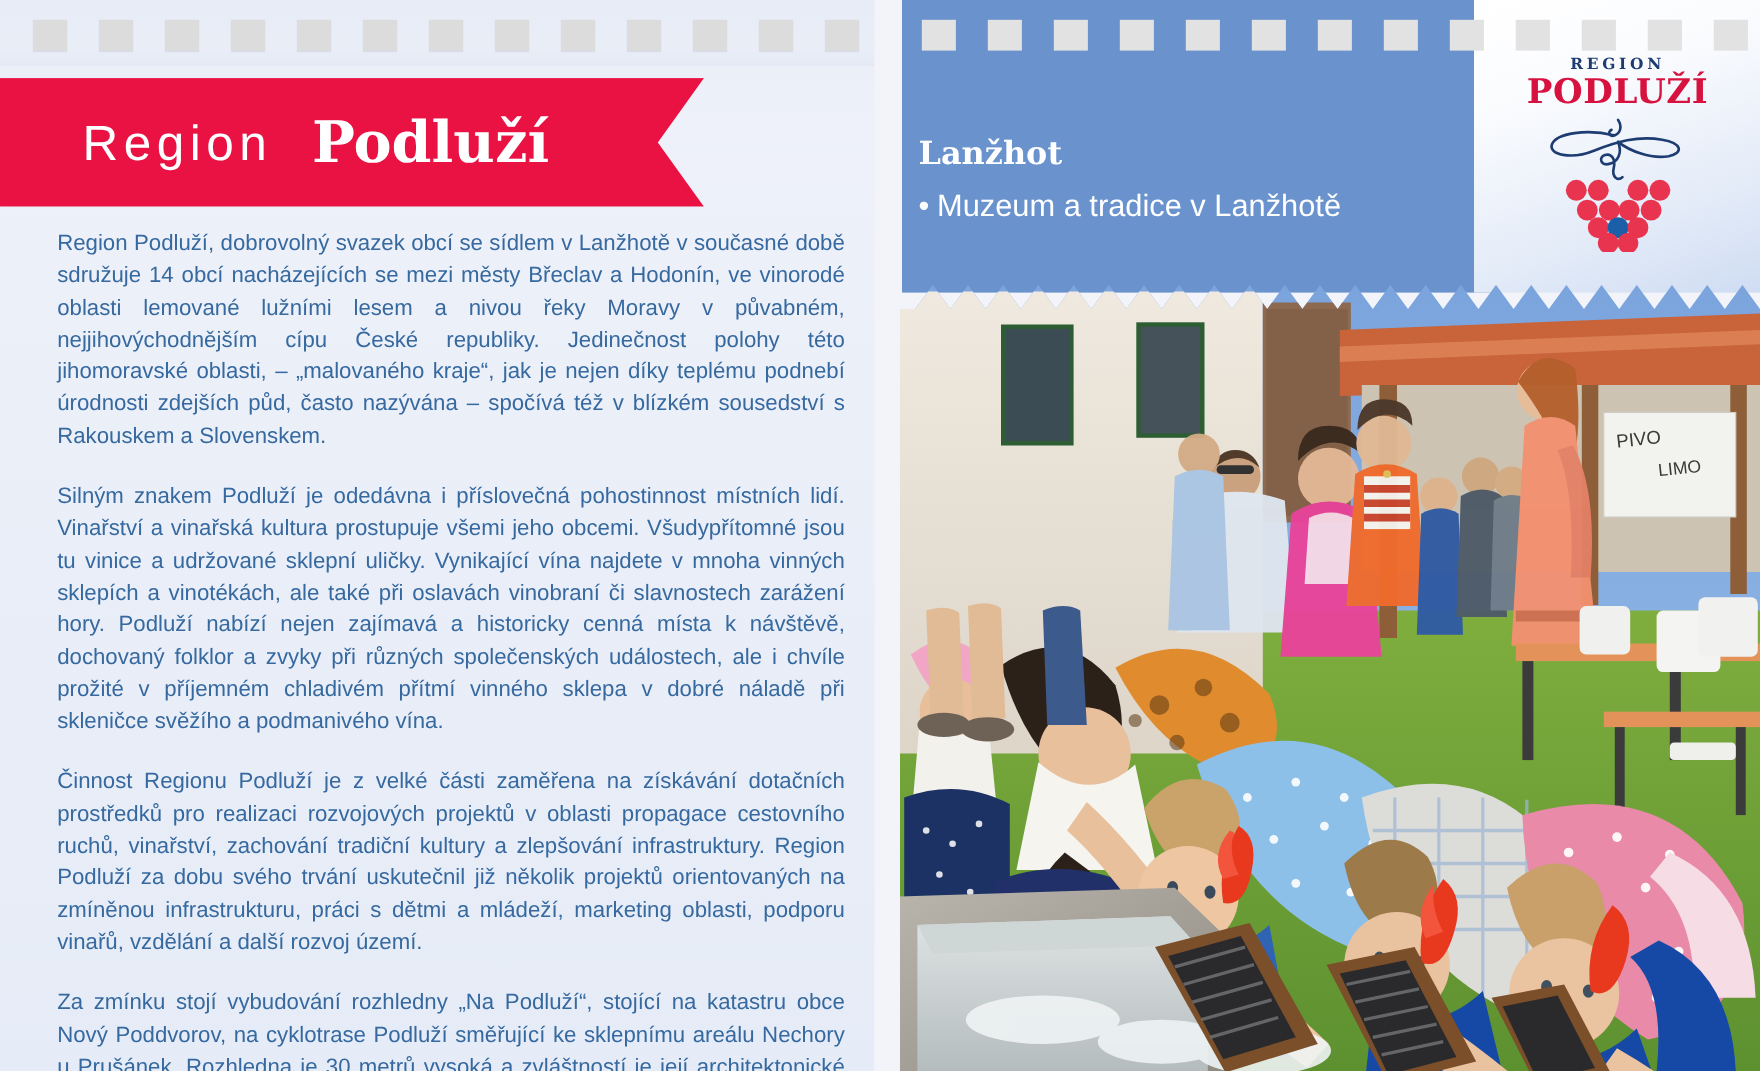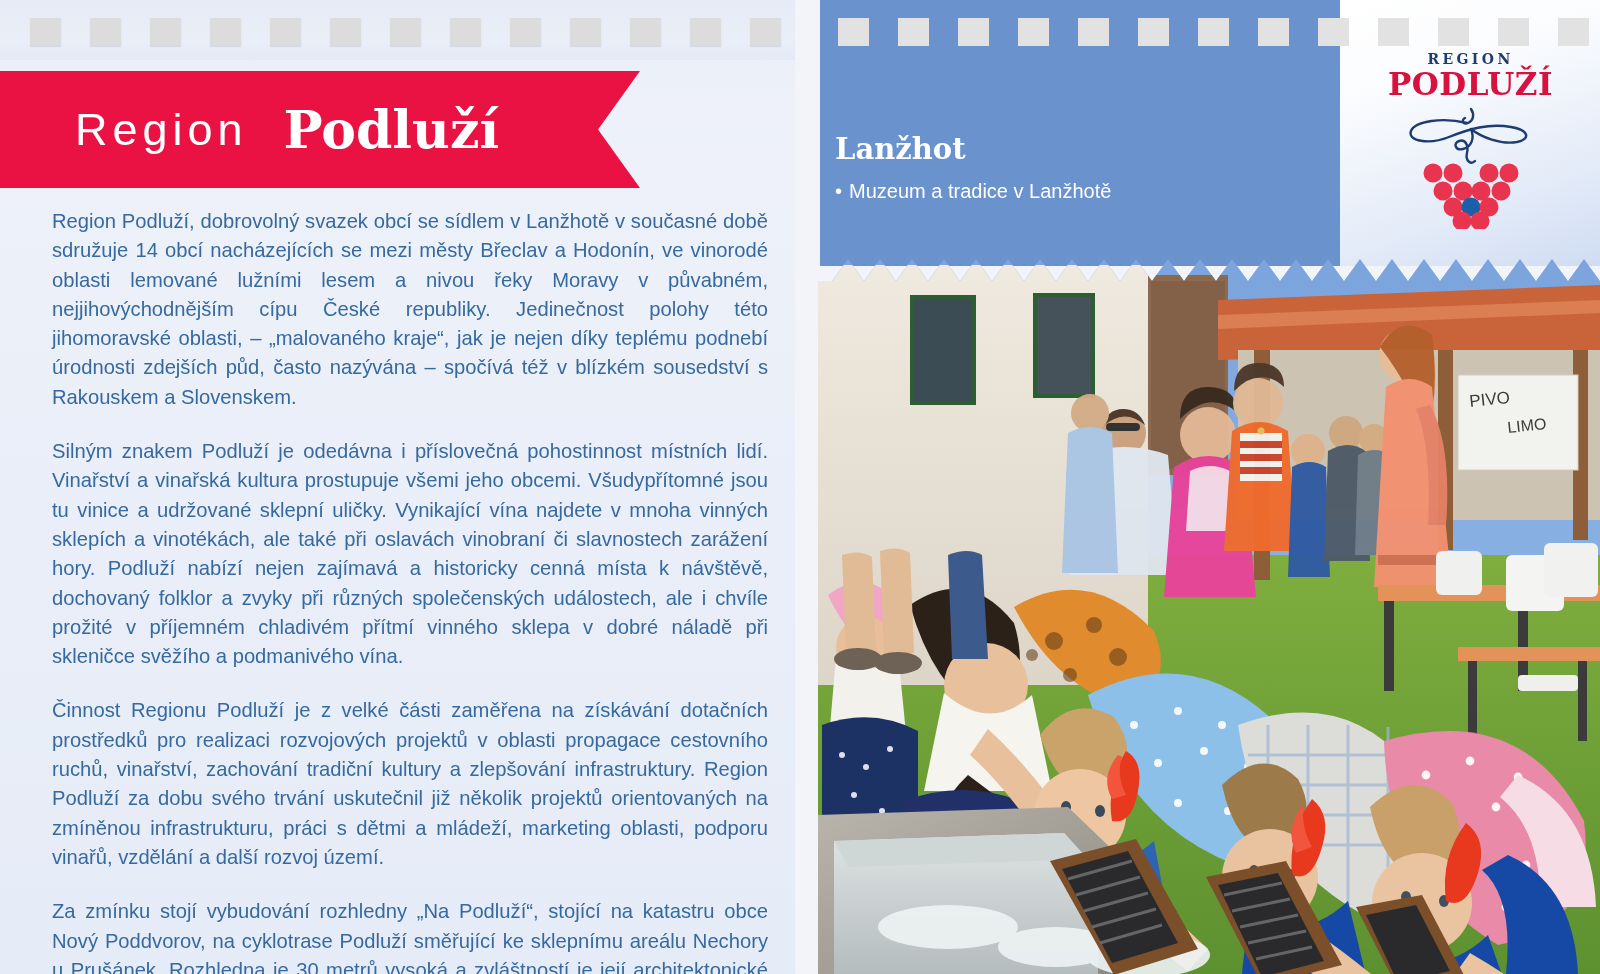--- a/index.html
+++ b/index.html
@@ -101,29 +101,29 @@
   }
   .logo .l-main{
     font-family:"DejaVu Serif","Liberation Serif",serif;
     font-size:31px;letter-spacing:.5px;color:#d8123f;font-weight:700;
     display:block;line-height:1.05;margin-top:2px;
   }
   .logo svg{display:block;margin:0 auto;}
 
   
   .caption{
-    position:absolute;left:835px;top:134px;width:470px;z-index:6;
+    position:absolute;left:835px;top:124px;width:470px;z-index:6;
   }
   .cap-title{
     font-family:"DejaVu Serif","Liberation Serif",serif;
     font-weight:700;font-size:29px;color:#ffffff;line-height:1.1;
     margin:0 0 13px 0;
   }
   .cap-item{
-    font-size:20px;color:#ffffff;line-height:1.25;margin:0;
+    font-size:28px;color:#ffffff;line-height:1.25;margin:0;
     font-family:"Liberation Sans", sans-serif;
   }
   .cap-item .bullet{margin-right:7px;}
 
   
   .photo-wrap{
     position:absolute;left:818px;top:255px;width:782px;height:719px;
     overflow:hidden;
   }
   .photo{position:absolute;inset:0;}

